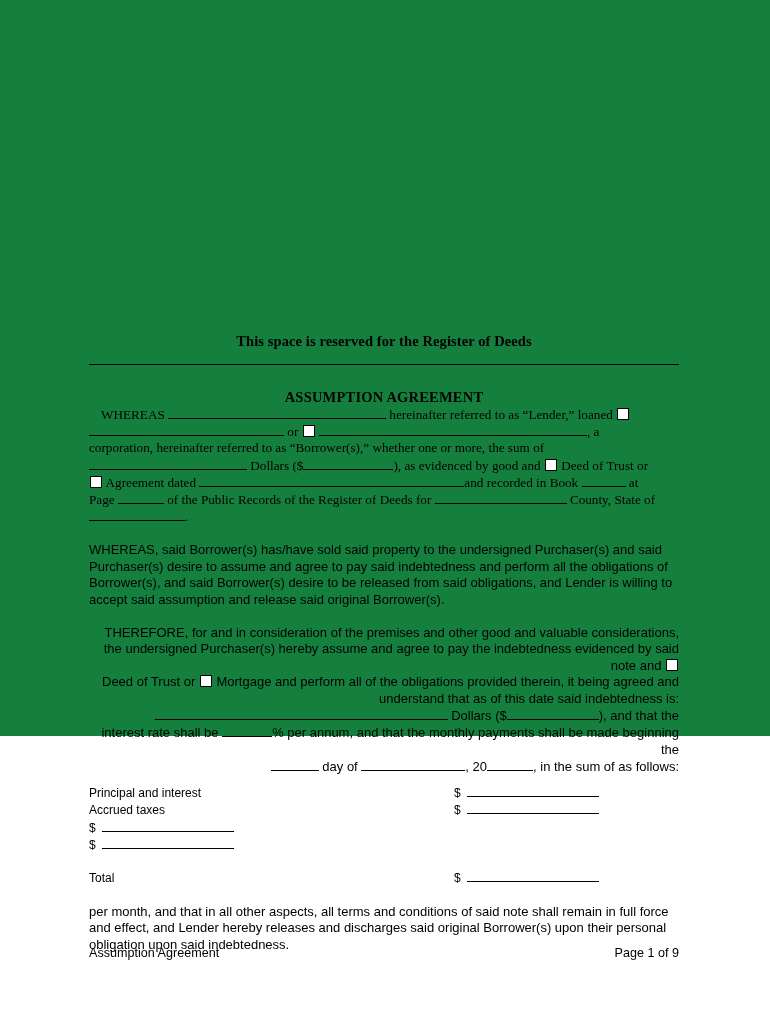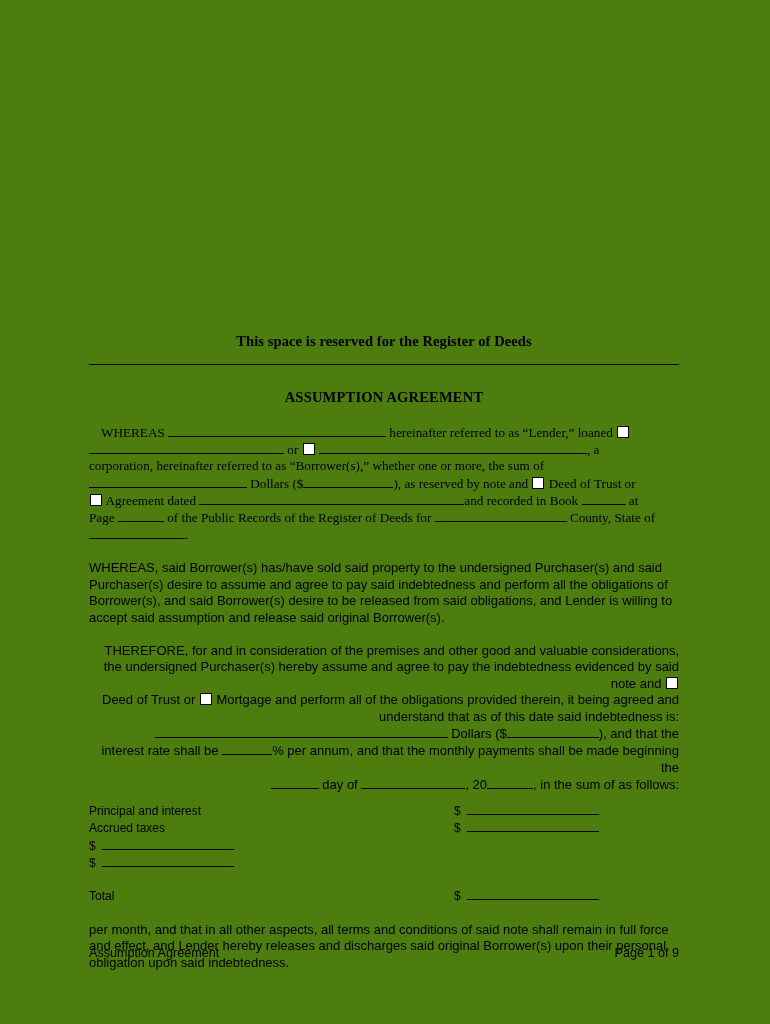--- a/index.html
+++ b/index.html
@@ -13,22 +13,22 @@
     font-family: "Liberation Serif", serif;
     color: #000000;
     position: relative;
     overflow: hidden;
   }
   .page {
     position: absolute;
     left: 0;
     top: 0;
     width: 770px;
-    height: 1024px;
-    background: #4d7c0f;
+    height: 736px;
+    background: #15803d;
   }
   .content {
     position: absolute;
     left: 89px;
     top: 0;
     width: 590px;
   }
 
   
   .reserved-notice {
@@ -54,21 +54,20 @@
     letter-spacing: 0.2px;
   }
 
   
   .para {
     font-size: 13.2px;
     line-height: 16.2px;
     text-align: left;
   }
   .p-whereas-1 {
-    margin-top: 18px;
   }
   .p-whereas-1 .indent {
     display: inline-block;
     width: 12px;
   }
   .p-gap-1 { margin-top: 17px; }
   .p-gap-2 { margin-top: 17px; text-align: right; }
   .p-gap-4 { margin-top: 17px; }
 
   .sans {
@@ -149,21 +148,21 @@
       <span class="indent"></span><span>WHEREAS</span>
       <span class="blank" style="width:218px"></span>
       <span>hereinafter referred to as “Lender,” loaned</span>
       <span class="cb"></span><br>
       <span class="blank" style="width:195px"></span>
       <span>or</span>
       <span class="cb"></span>
       <span class="blank" style="width:268px"></span><span>, a</span><br>
       <span>corporation, hereinafter referred to as “Borrower(s),” whether one or more, the sum of</span><br>
       <span class="blank" style="width:158px"></span>
-      <span>Dollars ($</span><span class="blank" style="width:90px"></span><span>), as reserved by note and</span>
+      <span>Dollars ($</span><span class="blank" style="width:90px"></span><span>), as evidenced by good and</span>
       <span class="cb"></span>
       <span>Deed of Trust or</span><br>
       <span class="cb"></span>
       <span>Agreement dated</span>
       <span class="blank" style="width:265px"></span><span>and recorded in Book</span>
       <span class="blank" style="width:44px"></span>
       <span>at</span><br>
       <span>Page</span>
       <span class="blank" style="width:46px"></span>
       <span>of the Public Records of the Register of Deeds for</span>

